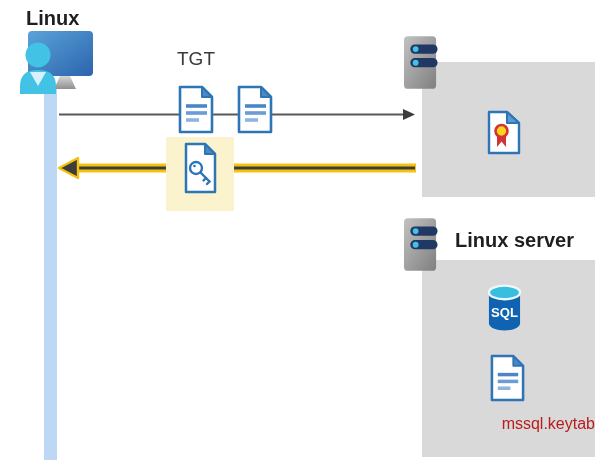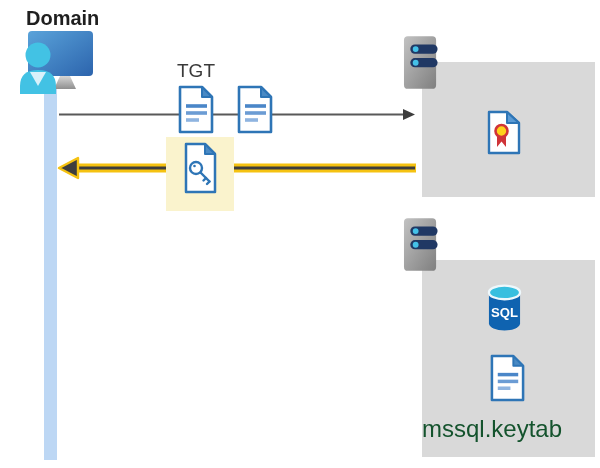--- a/index.html
+++ b/index.html
@@ -6,21 +6,21 @@
   .canvas{
     position:relative;width:600px;height:468px;background:#ffffff;
     font-family:"Liberation Sans",sans-serif;overflow:hidden;
   }
   .abs{position:absolute;}
   .heading{font-weight:bold;font-size:20px;color:#1f1f1f;line-height:26px;}
   .ticket-label{font-size:19px;color:#3a3a3a;text-align:center;}
   .gray-box{background:#d9d9d9;}
   .highlight-box{background:#faf3cd;}
   .lifeline{background:#bdd7f4;}
-  .keytab{font-size:24px;color:#14532d;text-align:left;}
+  .keytab{font-size:16px;color:#b91c1c;text-align:right;}
   svg{display:block;}
   .arrow-layer{left:0;top:0;pointer-events:none;}
 </style>
 </head>
 <body>
 
 <svg width="0" height="0" style="position:absolute" aria-hidden="true">
   <defs>
     <linearGradient id="gradMonitor" x1="0" y1="0" x2="1" y2="1">
       <stop offset="0" stop-color="#5aa3da"></stop>
@@ -65,30 +65,30 @@
     </g>
     <g>
       <line x1="74" y1="168" x2="416" y2="168" stroke="#f5c211" stroke-width="9"></line>
       <line x1="76" y1="168" x2="415" y2="168" stroke="#3d3d3d" stroke-width="3"></line>
       <polygon points="59,168 78,158 78,178" fill="#3d3d3d" stroke="#f5c211" stroke-width="2.4" stroke-linejoin="round"></polygon>
     </g>
   </svg>
 
   <div class="abs highlight-box" style="left:166px;top:137px;width:68px;height:74px;"></div>
 
-  <div class="abs heading" style="left:26px;top:5px;">Domain</div>
+  <div class="abs heading" style="left:26px;top:5px;">Linux</div>
   <svg class="abs" style="left:12px;top:28px;" width="90" height="66" viewBox="0 0 90 66">
     <rect x="16" y="3" width="65" height="45" rx="4" fill="url(#gradMonitor)"></rect>
     <polygon points="48,48 58,48 64,61 42,61" fill="url(#gradStand)"></polygon>
     <path d="M8,66 L8,58 Q8,42 26,42 Q44,42 44,58 L44,66 Z" fill="#42c2e4"></path>
     <polygon points="18,44 34,44 26,58" fill="#d9f1fa"></polygon>
     <circle cx="26" cy="27" r="12.5" fill="#42c2e4"></circle>
   </svg>
 
-  <div class="abs ticket-label" style="left:170px;top:60px;width:52px;">TGT</div>
+  <div class="abs ticket-label" style="left:170px;top:48px;width:52px;">TGT</div>
   <svg class="abs" style="left:177px;top:85px;" width="38" height="49">
       <use href="#sym-doc"></use>
     </svg>
   <svg class="abs" style="left:236px;top:85px;" width="38" height="49">
       <use href="#sym-doc"></use>
     </svg>
 
   <svg class="abs" style="left:184px;top:142px;" width="33" height="52" viewBox="0 0 33 52">
     <path d="M2,2 H21 L31,12 V50 H2 Z" fill="#ffffff" stroke="#2e75b6" stroke-width="2.5" stroke-linejoin="round"></path>
     <path d="M21,2 V12 H31 Z" fill="#4a8ac4" stroke="#2e75b6" stroke-width="2" stroke-linejoin="round"></path>
@@ -105,20 +105,21 @@
   <svg class="abs" style="left:487px;top:110px;" width="34" height="45" viewBox="0 0 34 45">
     <path d="M2,2 H20 L32,13 V43 H2 Z" fill="#ffffff" stroke="#2e75b6" stroke-width="2.4" stroke-linejoin="round"></path>
     <path d="M20,2 V13 H32 Z" fill="#5b9bd5" stroke="#2e75b6" stroke-width="2" stroke-linejoin="round"></path>
     <polygon points="10,25 19,25 19,37 14.5,31.5 10,37" fill="#cf3438"></polygon>
     <circle cx="14.5" cy="21" r="6" fill="#ffd21c" stroke="#d13438" stroke-width="2.6"></circle>
   </svg>
 
   <svg class="abs" style="left:403px;top:217px;" width="37" height="55">
       <use href="#sym-server"></use>
     </svg>
+  <div class="abs heading" style="left:455px;top:227px;white-space:nowrap;">Linux server</div>
 
   <svg class="abs" style="left:487px;top:284px;" width="35" height="49" viewBox="0 0 36 49">
     <path d="M2,8 L2,40 A16,7 0 0 0 34,40 L34,8 Z" fill="#0f63b0"></path>
     <ellipse cx="18" cy="8" rx="16" ry="7" fill="#38bfdf" stroke="#eef8fc" stroke-width="2.4"></ellipse>
     <text x="18" y="33" text-anchor="middle" font-family="Liberation Sans, sans-serif" font-size="13.5" font-weight="bold" fill="#ffffff">SQL</text>
   </svg>
 
   <svg class="abs" style="left:489px;top:354px;" width="37" height="48">
       <use href="#sym-doc"></use>
     </svg>

